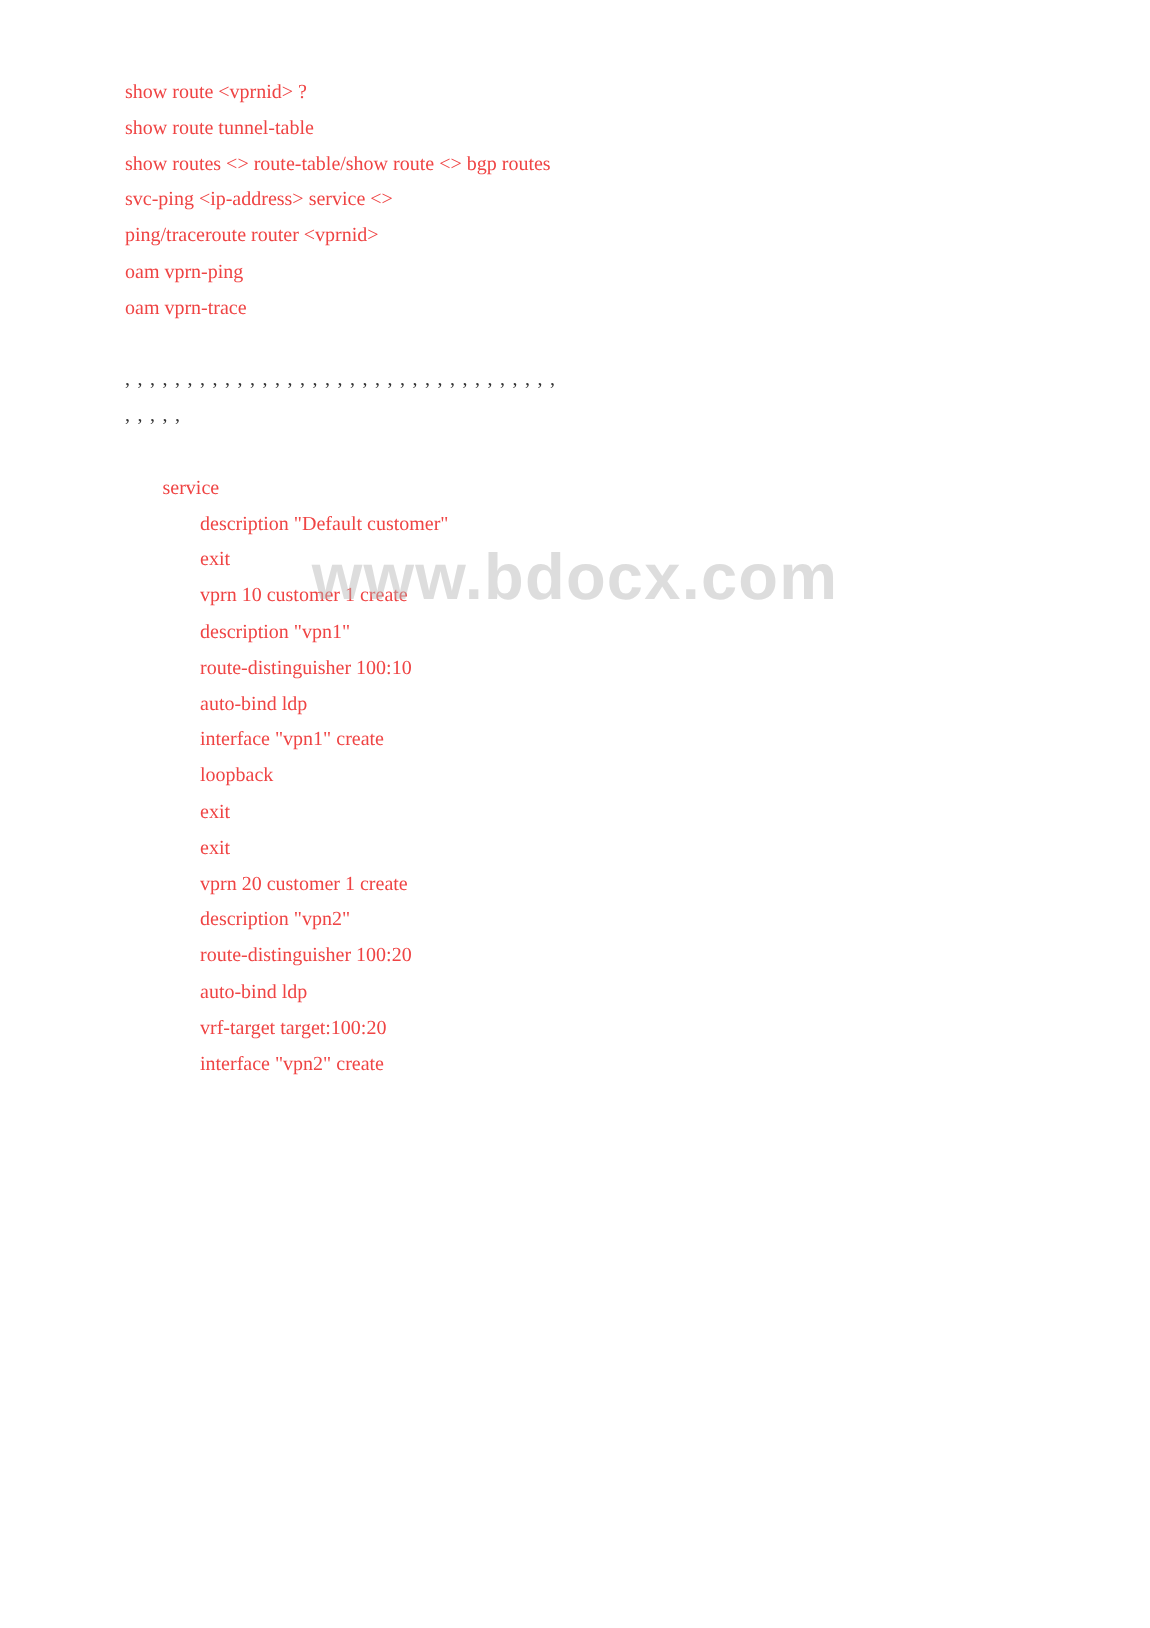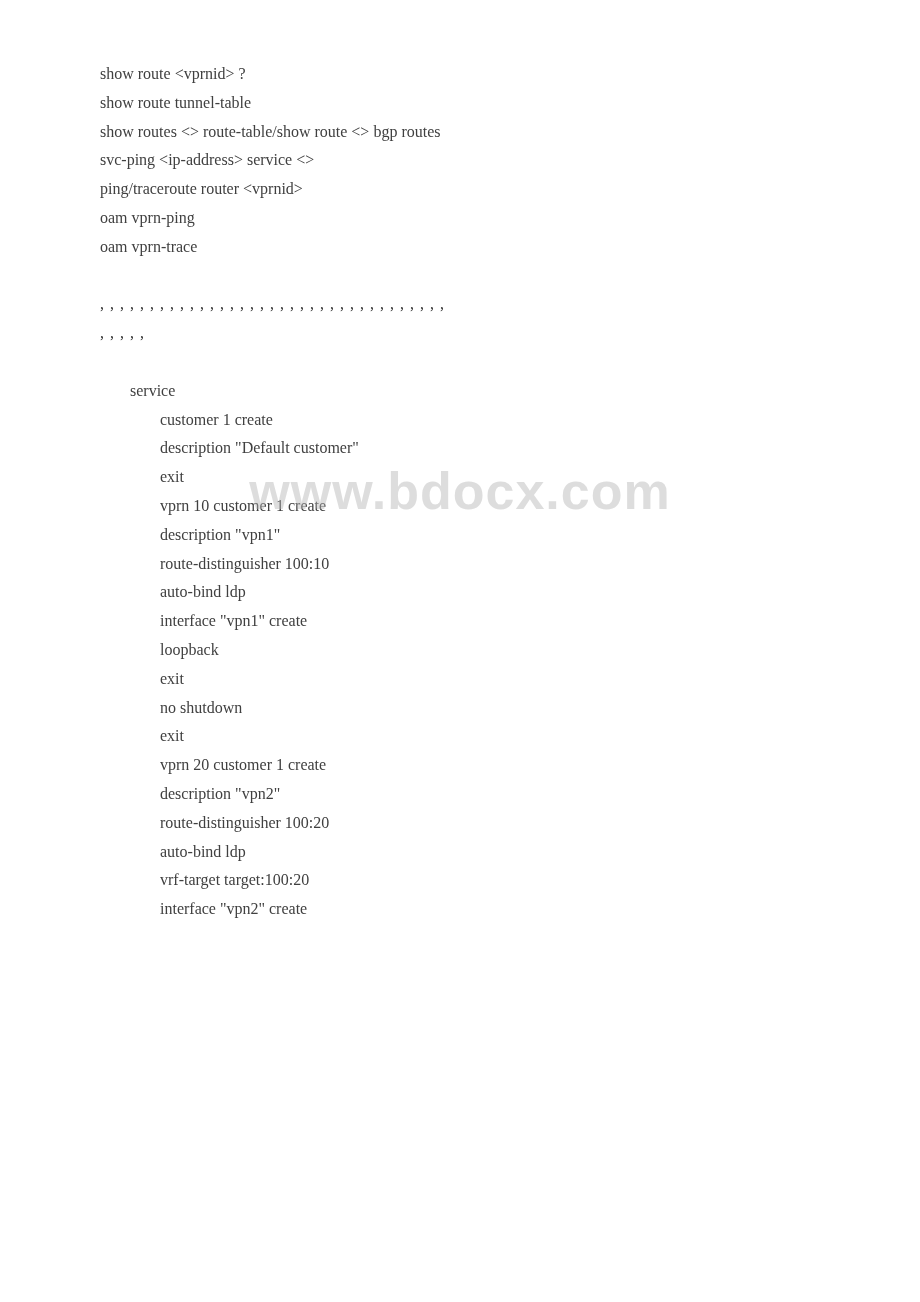--- a/index.html
+++ b/index.html
@@ -23,21 +23,21 @@
       padding: 60px 80px 60px 100px;
       line-height: 1.8;
       position: relative;
     }
 
     .text-line {
       display: block;
       white-space: pre;
       font-family: "Times New Roman", Times, serif;
       font-size: 16px;
-      color: #404040;
+      color: #ef4444;
     }
 
     .watermark {
       position: absolute;
       top: 50%;
       left: 50%;
       transform: translate(-50%, -50%);
       font-size: 52px;
       color: rgba(180, 180, 180, 0.45);
       font-family: Arial, sans-serif;
@@ -73,31 +73,29 @@
     <div class="text-line">ping/traceroute router &lt;vprnid&gt;</div>
     <div class="text-line">oam vprn-ping</div>
     <div class="text-line">oam vprn-trace</div>
     <br>
     <div class="commas-line">, , , , , , , , , , , , , , , , , , , , , , , , , , , , , , , , , ,  ,</div>
     <div class="commas-line">, , , , ,</div>
     <br>
     <div style="padding-left: 30px;">
       <div class="text-line">service</div>
       <div style="padding-left: 30px;">
-        <div class="text-line">customer 1 create</div>
         <div class="text-line">description "Default customer"</div>
         <div class="text-line">exit</div>
         <div class="text-line">vprn 10 customer 1 create</div>
         <div class="text-line">description "vpn1"</div>
         <div class="text-line">route-distinguisher 100:10</div>
         <div class="text-line">auto-bind ldp</div>
         <div class="text-line">interface "vpn1" create</div>
         <div class="text-line">loopback</div>
         <div class="text-line">exit</div>
-        <div class="text-line">no shutdown</div>
         <div class="text-line">exit</div>
         <div class="text-line">vprn 20 customer 1 create</div>
         <div class="text-line">description "vpn2"</div>
         <div class="text-line">route-distinguisher 100:20</div>
         <div class="text-line">auto-bind ldp</div>
         <div class="text-line">vrf-target target:100:20</div>
         <div class="text-line">interface "vpn2" create</div>
       </div>
     </div>
   </div>

